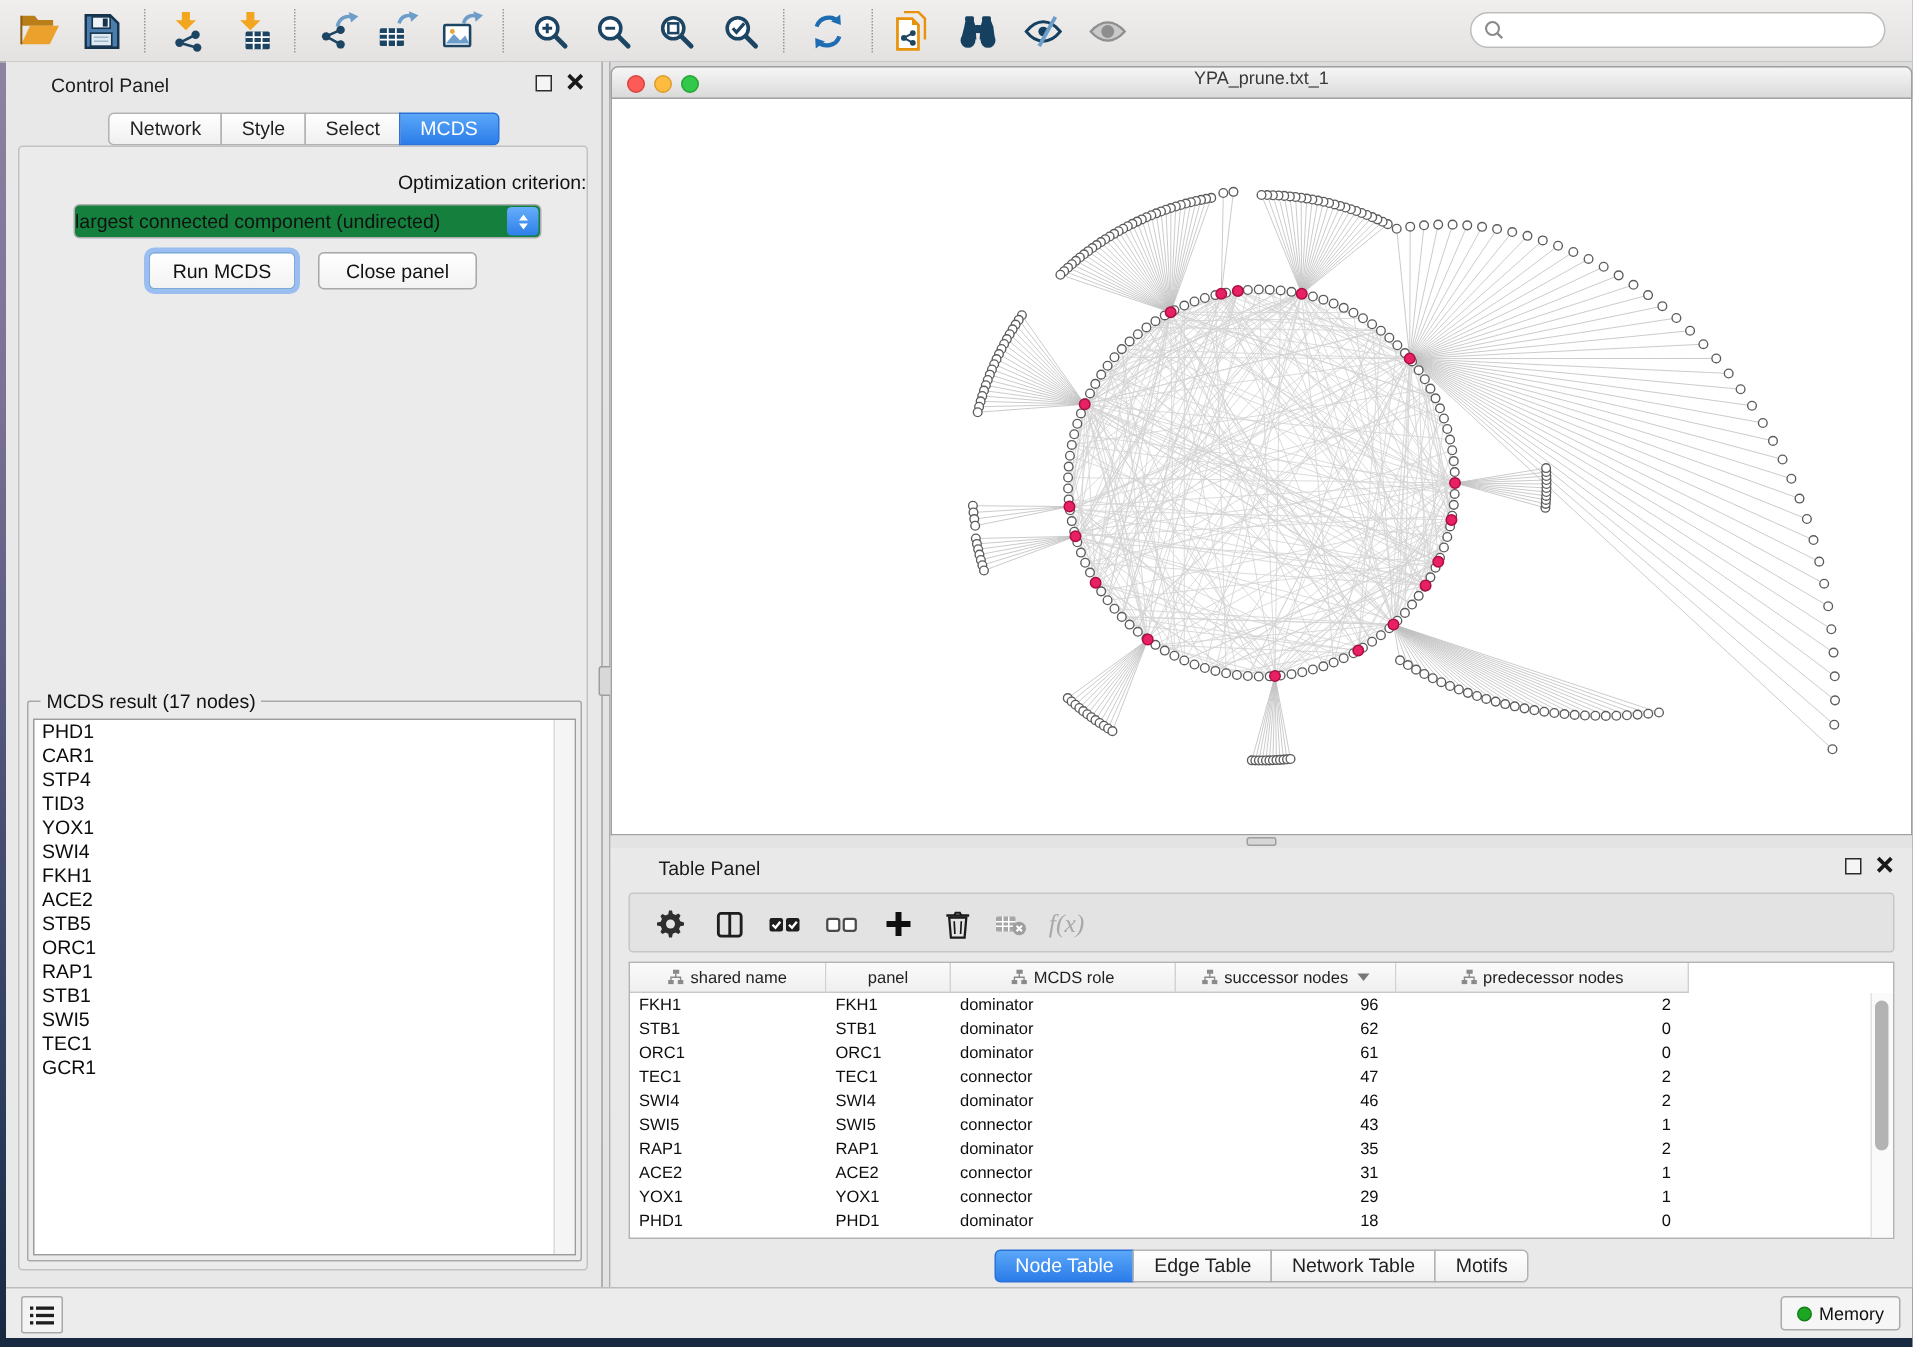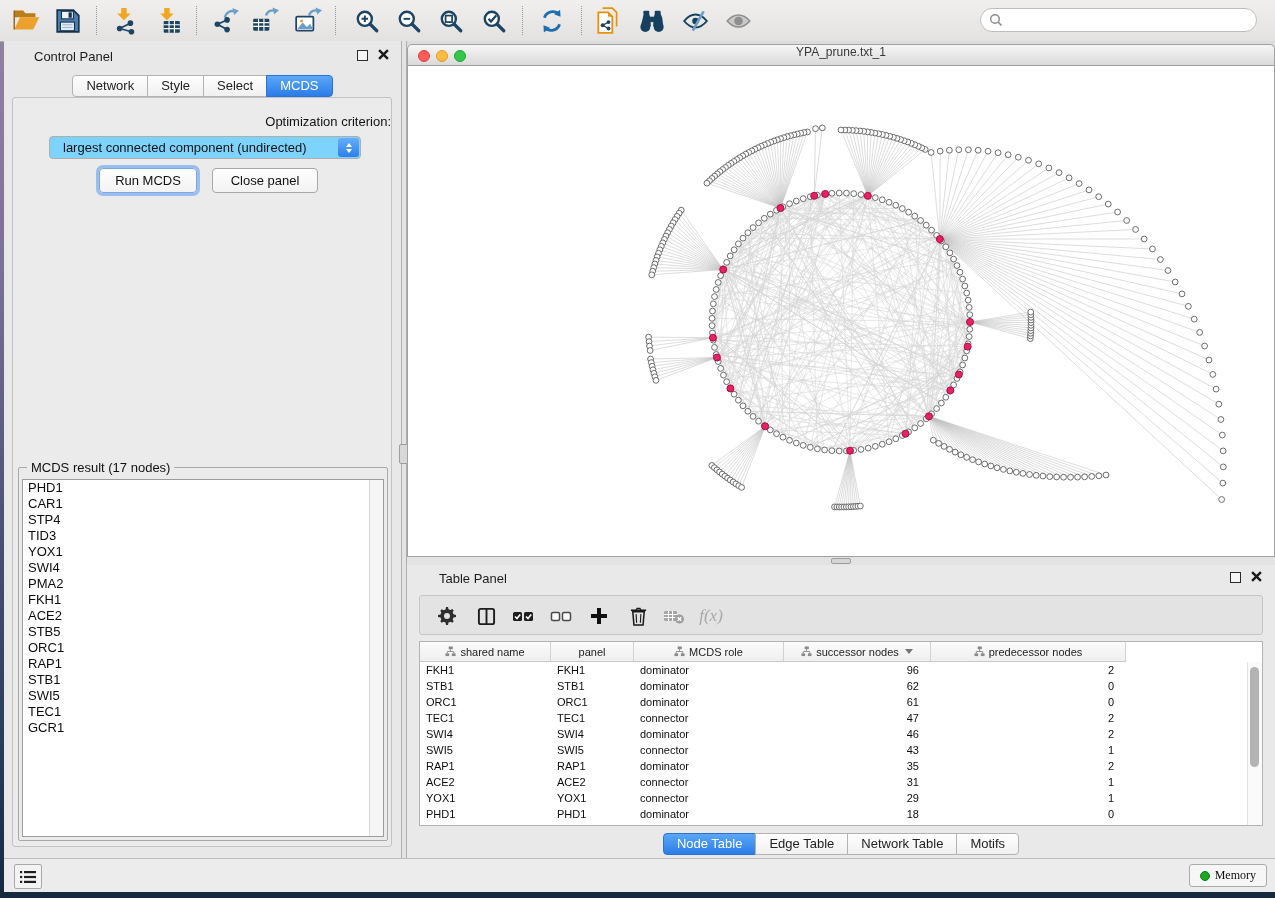--- a/index.html
+++ b/index.html
@@ -21,22 +21,22 @@
   .win-close{position:absolute;right:12px;top:8px;}
   .cp-tabs{position:absolute;top:34px;left:0;right:0;display:flex;justify-content:center;}
   .seg{height:20px;line-height:20px;padding:0 13px;background:linear-gradient(#ffffff,#f0f0f0);
        border:1px solid #b3b3b3;margin-left:-1px;font-size:13px;color:#222;}
   .seg:first-child{border-radius:4px 0 0 4px;margin-left:0;}
   .seg:last-child{border-radius:0 4px 4px 0;}
   .seg-active{background:linear-gradient(#5ba7f9,#2b7ce9);color:#fff;border-color:#2b72d7;}
   .cp-content{position:absolute;left:8px;top:56px;width:380px;height:750px;background:#ebebeb;
               border:1px solid #c2c2c2;border-radius:3px;box-sizing:border-box;}
   .opt-label{position:absolute;left:0;right:0;top:16px;text-align:right;font-size:13px;color:#111;}
-  .dropdown{position:absolute;left:36px;top:38px;width:312px;height:23px;background:#7dd3fc;border:1px solid #aeaeae;
-            border-radius:4px;font-size:13px;line-height:21px;padding-left:13px;box-sizing:border-box;color:#111;
+  .dropdown{position:absolute;left:36px;top:38px;width:312px;height:23px;background:#15803d;border:1px solid #aeaeae;
+            border-radius:4px;font-size:13px;line-height:21px;box-sizing:border-box;color:#111;
             white-space:nowrap;overflow:hidden;}
   .dd-stepper{position:absolute;right:1px;top:1px;bottom:1px;width:21px;border-radius:3px;
               background:linear-gradient(#66adfa,#2d7fe9);display:flex;flex-direction:column;align-items:center;justify-content:center;gap:2px;}
   .dd-stepper i{width:0;height:0;border-left:3.5px solid transparent;border-right:3.5px solid transparent;display:block;}
   .dd-up{border-bottom:4px solid #fff;} .dd-down{border-top:4px solid #fff;}
   .btn{position:absolute;height:23px;line-height:23px;text-align:center;background:linear-gradient(#ffffff,#f2f2f2);
        border:1px solid #a8a8a8;border-radius:4px;font-size:13px;color:#111;box-sizing:content-box;}
   .btn-run{left:86px;top:70px;width:96px;box-shadow:0 0 0 3px rgba(100,160,245,.6);border-color:#7ca9dd;}
   .btn-close{left:199px;top:70px;width:104px;}
   .groupbox{position:absolute;left:5px;top:369px;width:368px;height:372px;border:1px solid #a9a9a9;border-radius:2px;}
@@ -76,21 +76,21 @@
       background:linear-gradient(#fbfbfb,#efefef);border-right:1px solid #d2d2d2;border-bottom:1px solid #c8c8c8;
       font-size:11px;color:#222;}
   .sort-tri{width:0;height:0;border-left:4px solid transparent;border-right:4px solid transparent;border-top:5px solid #777;margin-left:2px;}
   .trow{display:flex;height:16px;line-height:16px;}
   .td{font-size:11px;color:#0e0e0e;box-sizing:border-box;padding-left:6px;white-space:nowrap;overflow:hidden;}
   .td-r{text-align:right;padding-right:12px;padding-left:0;}
   .tscroll{position:absolute;right:0;top:20px;bottom:0;width:14px;background:#fafafa;border-left:1px solid #e2e2e2;}
   .tthumb{position:absolute;left:2px;top:5px;width:9px;height:100px;background:#b3b3b3;border-radius:5px;}
   .bottom-tabs{position:absolute;top:268px;left:0;right:0;display:flex;justify-content:center;}
 
-  .statusbar{position:absolute;left:4px;top:858px;width:1271px;height:34px;background:#ececec;border-top:1px solid #bdbdbd;box-sizing:border-box;font-family:Liberation Serif, serif;}
+  .statusbar{position:absolute;left:4px;top:858px;width:1271px;height:34px;background:#ececec;border-top:1px solid #bdbdbd;box-sizing:border-box;}
   .sb-list-btn{position:absolute;left:10px;top:5px;width:26px;height:23px;background:#f3f3f3;border:1px solid #a9a9a9;
                border-radius:2px;display:flex;align-items:center;justify-content:center;}
   .memory-btn{position:absolute;right:8px;top:5px;height:23px;background:#f6f6f6;border:1px solid #ababab;border-radius:3px;
               display:flex;align-items:center;gap:5px;padding:0 10px;font-size:12px;color:#111;box-sizing:border-box;}
   .memdot{width:10px;height:10px;border-radius:50%;background:#1ca621;border:1px solid #128017;box-sizing:border-box;}
 </style>
 </head>
 <body>
 
 <div class="toolbar">
@@ -272,21 +272,20 @@
     <div class="groupbox">
       <span class="legend">MCDS result (17 nodes)</span>
       <div class="mcds-list">
         <div id="mcds-items">
             <div class="mitem">PHD1</div>
             <div class="mitem">CAR1</div>
             <div class="mitem">STP4</div>
             <div class="mitem">TID3</div>
             <div class="mitem">YOX1</div>
             <div class="mitem">SWI4</div>
-            <div class="mitem">PMA2</div>
             <div class="mitem">FKH1</div>
             <div class="mitem">ACE2</div>
             <div class="mitem">STB5</div>
             <div class="mitem">ORC1</div>
             <div class="mitem">RAP1</div>
             <div class="mitem">STB1</div>
             <div class="mitem">SWI5</div>
             <div class="mitem">TEC1</div>
             <div class="mitem">GCR1</div>
           </div>

